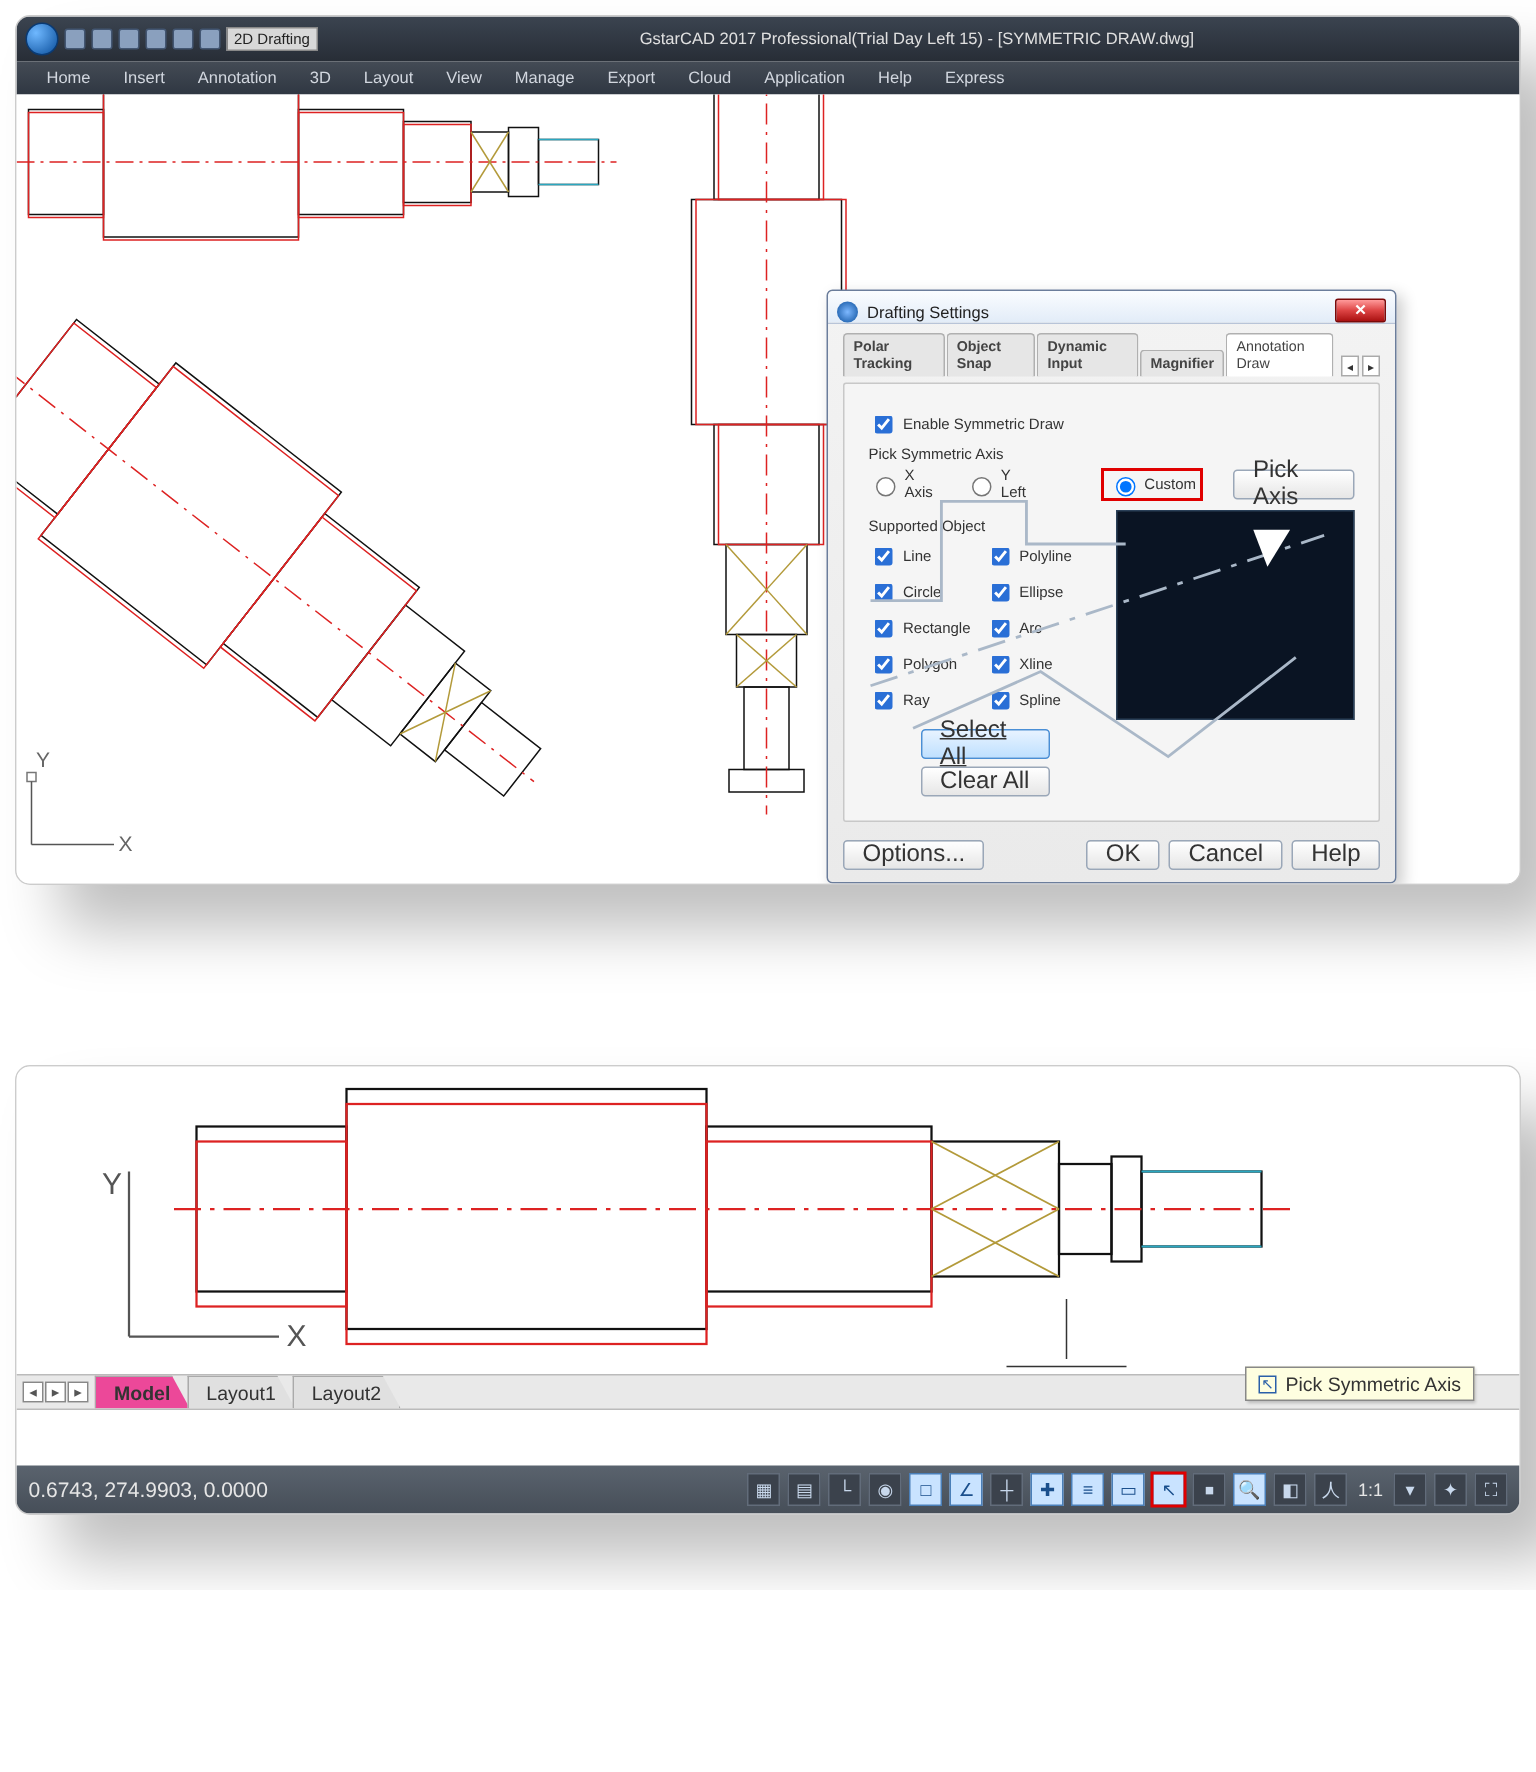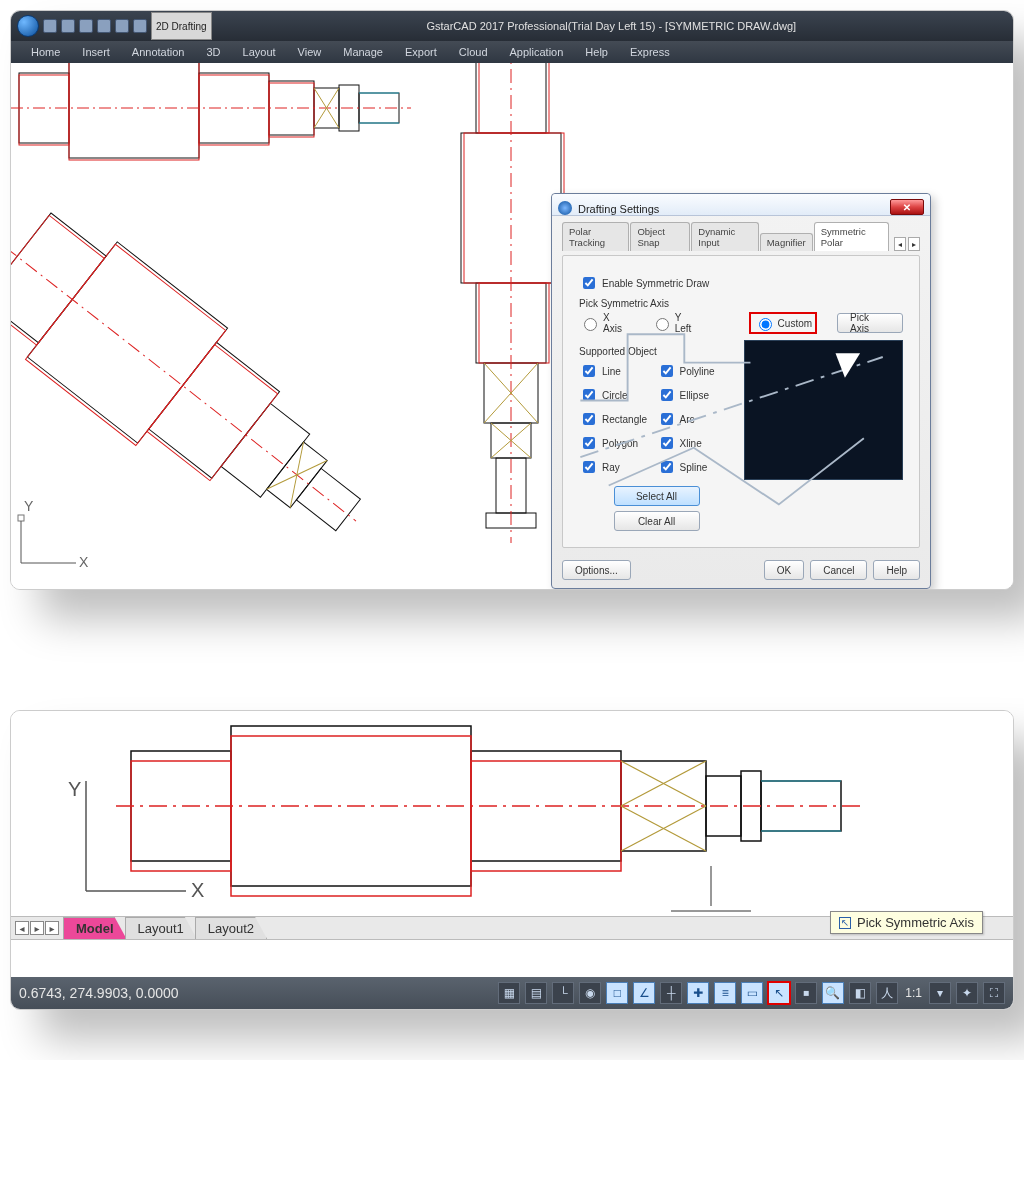--- a/index.html
+++ b/index.html
@@ -39,21 +39,21 @@
     width: 22px; height: 22px;
     background: radial-gradient(circle at 30% 30%, #6fb8ff, #0a4e9b);
     border-radius: 50%;
     border: 1px solid #0a3a73;
   }
   .qat-btn {
     width: 14px; height: 14px; background: #8aa0be;
     border:1px solid #435672; border-radius:2px;
   }
   .workspace-select {
-    height: 28px; font-size: 10px;
+    height: 16px; font-size: 10px;
     background: #d8d8d8; border:1px solid #888;
     padding: 1px 4px; display:flex; align-items:center;
     color:#222;
   }
   .title-center {
     flex:1; text-align:center; font-size: 11px; color:#e0e0e0;
   }
   .menubar {
     height: 22px;
     background: linear-gradient(#444b55,#2f3742);
@@ -104,20 +104,21 @@
   }
   .dlg-body { padding: 6px 10px 6px 10px; }
   .dlg-tabs {
     display:flex; gap:1px; margin-bottom:4px; align-items:flex-end;
   }
   .dlg-tab {
     padding: 3px 6px; font-size:9.5px;
     background:#e6e6e6; border:1px solid #b0b0b0;
     border-bottom:none; border-radius:3px 3px 0 0;
     color:#444;
+    font-weight:bold;
   }
   .dlg-tab.active { background:#fff; font-weight:normal; }
   .tab-nav {
     margin-left:4px; display:flex; gap:2px;
   }
   .tab-nav span {
     width:12px; height:14px; border:1px solid #aaa;
     display:flex; align-items:center; justify-content:center;
     font-size:8px; background:#fff;
   }
@@ -130,21 +131,21 @@
   .group-label { color:#333; margin:6px 0 3px 0; }
   .radio-row { display:flex; align-items:center; gap:20px; margin-bottom:6px;justify-content:center;}
   .radio-row .radio { display:flex; align-items:center; gap:3px; }
   .custom-highlight {
     border: 2px solid #e00000; padding:1px 3px;margin-left:28px;
   }
   .btn {
     height:20px; padding:2px 12px;
     background: linear-gradient(#fff,#e6e6e6);
     border:1px solid #9aa7b8; border-radius:3px;
-    font-size:10px; display:inline-flex; align-items:center;
+    font-size:16px; display:inline-flex; align-items:center;
   }
   .wide-btn { width:86px; justify-content:center; }
   .two-col {
     display:flex; gap:10px;
   }
   .col1 { flex:0 0 155px; }
   .col2 { flex:1; }
   .chk-grid {
     display:grid; grid-template-columns: 1fr 1fr; gap:2px 0;
   }
@@ -344,21 +345,21 @@
         <div class="dlg-icon"></div>
         <div class="dlg-title">Drafting Settings</div>
         <div class="dlg-close">✕</div>
       </div>
       <div class="dlg-body">
         <div class="dlg-tabs">
           <div class="dlg-tab">Polar Tracking</div>
           <div class="dlg-tab">Object Snap</div>
           <div class="dlg-tab">Dynamic Input</div>
           <div class="dlg-tab">Magnifier</div>
-          <div class="dlg-tab active">Symmetric Polar</div>
+          <div class="dlg-tab active">Annotation Draw</div>
           <div class="tab-nav">
             <span>◂</span>
             <span>▸</span>
           </div>
         </div>
         <div class="dlg-content">
           <label class="chk">
             <input type="checkbox" checked="" style="">
             <span>Enable Symmetric Draw</span>
           </label>
@@ -420,21 +421,21 @@
                 <label class="chk">
                       <input type="checkbox" checked="" style="">
                       <span>Ray</span>
                     </label>
                 <label class="chk">
                       <input type="checkbox" checked="" style="">
                       <span>Spline</span>
                     </label>
               </div>
               <div style="margin-top:8px; display:flex; flex-direction:column; gap:5px; align-items:center;">
-                <span class="btn wide-btn" style="background:linear-gradient(#e8f3ff,#bfe0ff); border-color:#4a8fd6;">Select All</span>
+                <span class="btn wide-btn" style="background:linear-gradient(#e8f3ff,#bfe0ff); border-color:#4a8fd6;text-decoration:underline;">Select All</span>
                 <span class="btn wide-btn">Clear All</span>
               </div>
             </div>
             <div class="col2">
               <div class="preview">
                 <svg width="100%" height="100%" viewBox="0 0 200 140">
                   <g stroke="#aab8c8" stroke-width="1" fill="none">
                     <polyline points="15,75 40,75 40,40 70,40 70,55 105,55"></polyline>
                     <polyline points="30,120 75,100 120,130 165,95"></polyline>
                     <line x1="15" y1="105" x2="175" y2="52" stroke-dasharray="10 4 2 4"></line>

